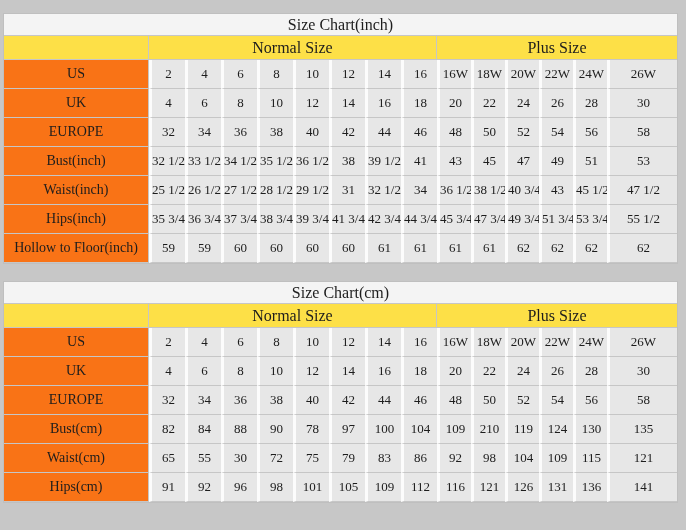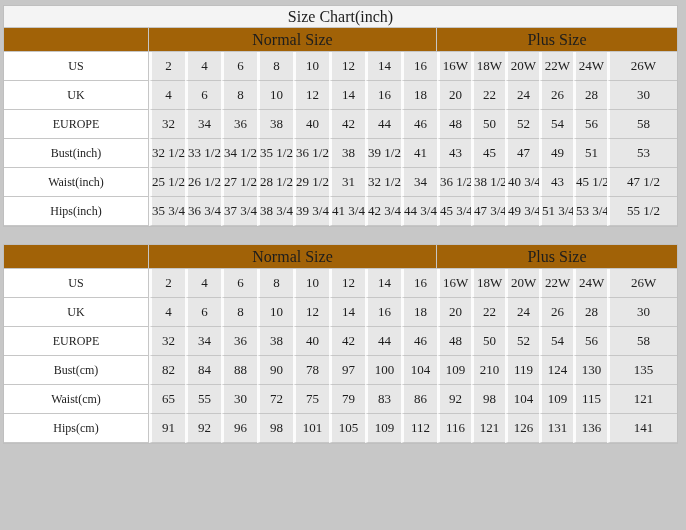--- a/index.html
+++ b/index.html
@@ -15,20 +15,21 @@
     background: #c7c7c7;
     overflow: hidden;
   }
   .chart + .chart { margin-top: 17px; }
   table.size-table {
     width: 675px;
     table-layout: fixed;
     border-collapse: separate;
     border-spacing: 0;
     border: 1px solid #bfbfbf;
+    margin-top: 8px;
   }
   .col-label { width: 145px; }
   .col-n { width: 36px; }
   .col-p { width: 34px; }
   .col-last { width: auto; }
   td {
     text-align: center;
     vertical-align: middle;
     color: #1d1d1d;
     padding: 0;
@@ -37,29 +38,29 @@
   }
   .title-cell {
     height: 21px;
     font-size: 16px;
     background: #f4f4f4;
     border-bottom: 1px solid #c6c6c6;
   }
   .corner-cell, .group-cell {
     height: 23px;
     font-size: 16px;
-    background: #a16207;
+    background: #fde047;
     border-bottom: 1px solid #c6c6c6;
   }
   .corner-cell { border-right: 1px solid #c6c6c6; }
   .g-normal   { border-right: 1px solid #c6c6c6; }
   .label-cell {
     height: 28px;
-    font-size: 12px;
-    background: #ffffff;
+    font-size: 14px;
+    background: #f97316;
     border-right: 1px solid #c6c6c6;
     border-bottom: 1px solid #c6c6c6;
   }
   .cell {
     height: 28px;
     font-size: 13px;
     background: #e7e7e7;
     border-left: 3px solid #fcfcfc;
     border-bottom: 1px solid #c6c6c6;
   }
@@ -183,33 +184,53 @@
             <td class="cell">41 3/4</td>
             <td class="cell">42 3/4</td>
             <td class="cell">44 3/4</td>
             <td class="cell">45 3/4</td>
             <td class="cell">47 3/4</td>
             <td class="cell">49 3/4</td>
             <td class="cell">51 3/4</td>
             <td class="cell">53 3/4</td>
             <td class="cell">55 1/2</td>
           </tr>
+          <tr>
+            <td class="label-cell">Hollow to Floor(inch)</td>
+            <td class="cell">59</td>
+            <td class="cell">59</td>
+            <td class="cell">60</td>
+            <td class="cell">60</td>
+            <td class="cell">60</td>
+            <td class="cell">60</td>
+            <td class="cell">61</td>
+            <td class="cell">61</td>
+            <td class="cell">61</td>
+            <td class="cell">61</td>
+            <td class="cell">62</td>
+            <td class="cell">62</td>
+            <td class="cell">62</td>
+            <td class="cell">62</td>
+          </tr>
         </tbody>
     </table>
   </section>
 
   <section class="chart">
     <table class="size-table">
       <colgroup>
         <col class="col-label">
         <col class="col-n" span="8">
         <col class="col-p" span="5">
         <col class="col-last">
       </colgroup>
       <tbody>
+        <tr>
+          <td class="title-cell" colspan="15">Size Chart(cm)</td>
+        </tr>
         <tr>
           <td class="corner-cell"></td>
           <td class="group-cell g-normal" colspan="8">Normal Size</td>
           <td class="group-cell g-plus" colspan="6">Plus Size</td>
         </tr>
       </tbody>
       <tbody>
           <tr>
             <td class="label-cell">US</td>
             <td class="cell">2</td>

